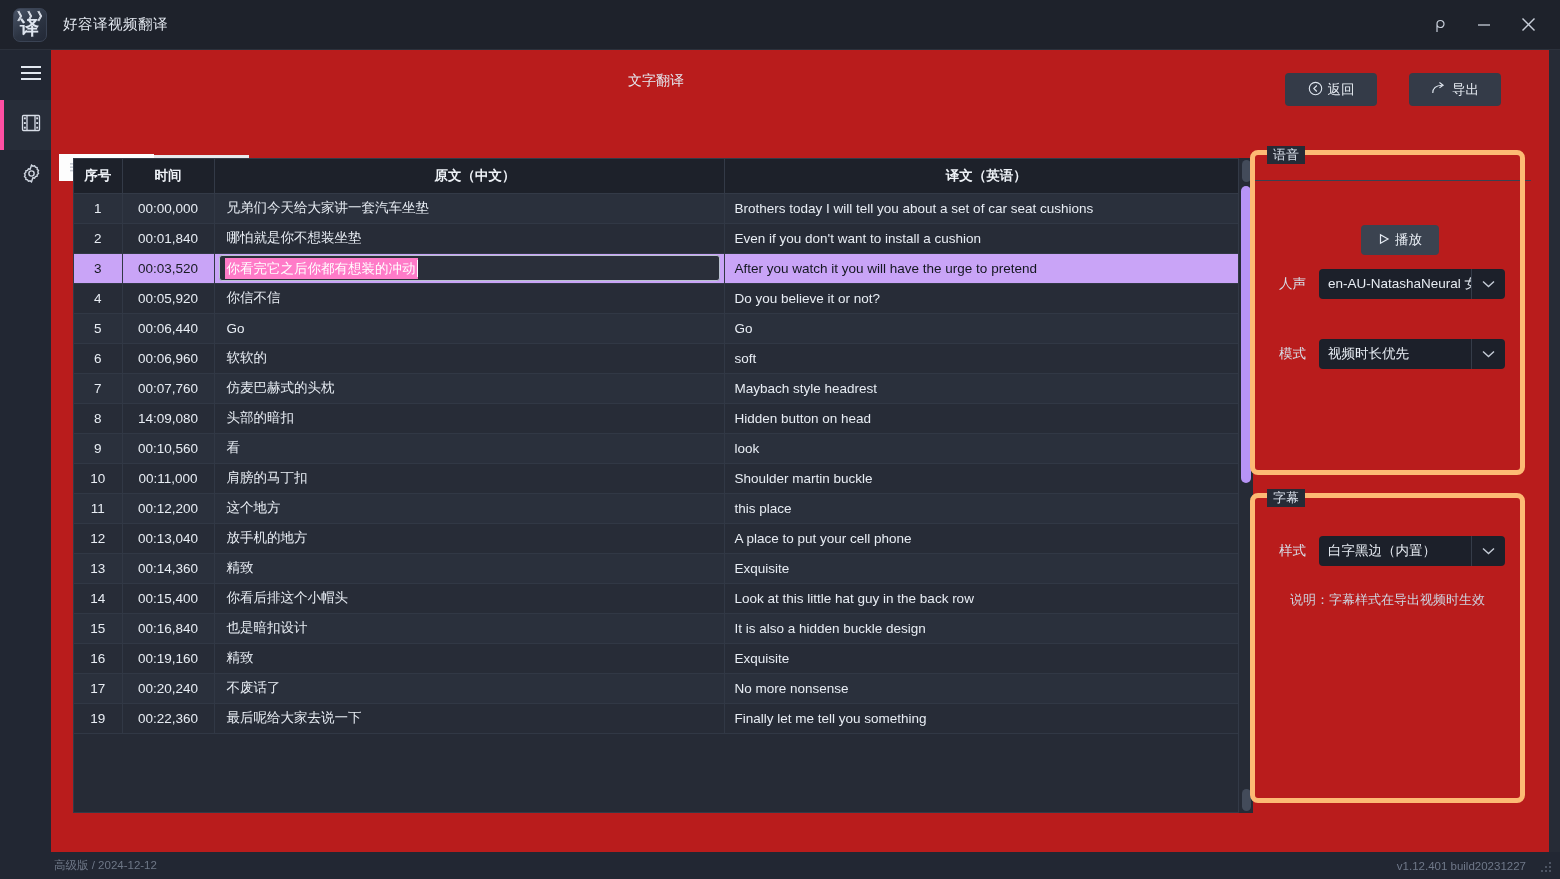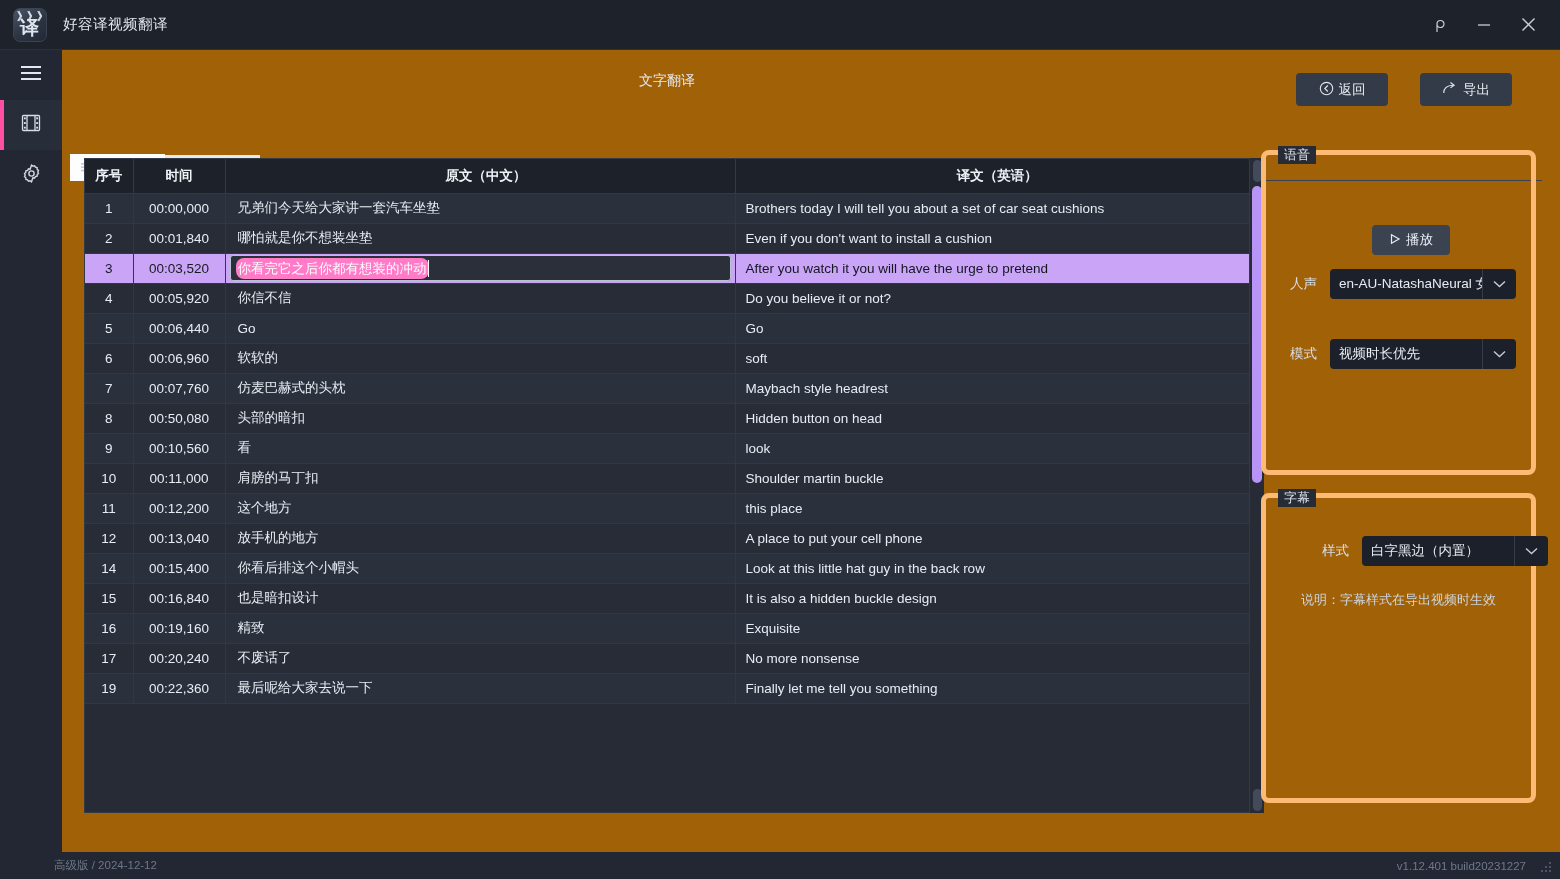--- a/index.html
+++ b/index.html
@@ -58,22 +58,22 @@
     color: #c9d1dd;
   }
   .rail-item.active { background: #272d39; }
   .rail-item.active::before {
     content: ""; position: absolute; left: 0; top: 0; width: 4px; height: 50px;
     background: #ff4fa3;
   }
 
   
   .main {
-    position: absolute; left: 62px; top: 50px; width: 1498px; height: 829px;
-    background: #a16207;
+    position: absolute; left: 51px; top: 50px; width: 1498px; height: 829px;
+    background: #b91c1c;
   }
   .page-title {
     position: absolute; left: 0; top: 22px; width: 1210px; text-align: center;
     color: #e4e9f1; font-size: 14px;
   }
   .hdr-buttons { position: absolute; right: 48px; top: 23px; display: flex; gap: 32px; }
   .hdr-btn {
     min-width: 92px; height: 33px; background: #343b48; border-radius: 4px;
     display: flex; align-items: center; justify-content: center; gap: 5px;
     color: #e6ebf2; font-size: 13.5px; padding: 0 16px;
@@ -123,21 +123,20 @@
   .edit-cell { padding: 0 !important; }
   .edit-box {
     margin: 1px 4px; height: 26px; background: #2a2f3a;
     border: 1px solid #b9c2d0; border-radius: 3px;
     display: flex; align-items: center; padding: 0 6px;
   }
   .edit-sel {
     background: #ff7bc8; color: #ffffff; font-size: 13.5px;
     padding: 1px 1px; line-height: 17px;
     box-shadow: 0 0 0 1px #ff7bc8;
-    border-radius: 7px;
   }
   .caret { display:inline-block; width:1px; height:17px; background:#ffffff; }
 
   
   .vscroll {
     position: absolute; left: 1188px; top: 108px; width: 14px; height: 655px;
     background: #262b36;
   }
   .vscroll .cap-top, .vscroll .cap-bot {
     position: absolute; left: 3px; width: 9px; height: 22px;
@@ -382,21 +381,21 @@
               <td class="c-dst">soft</td>
             </tr>
             <tr class="row">
               <td class="c-idx">7</td>
               <td class="c-time">00:07,760</td>
               <td class="c-src">仿麦巴赫式的头枕</td>
               <td class="c-dst">Maybach style headrest</td>
             </tr>
             <tr class="row">
               <td class="c-idx">8</td>
-              <td class="c-time">00:50,080</td>
+              <td class="c-time">14:09,080</td>
               <td class="c-src">头部的暗扣</td>
               <td class="c-dst">Hidden button on head</td>
             </tr>
             <tr class="row">
               <td class="c-idx">9</td>
               <td class="c-time">00:10,560</td>
               <td class="c-src">看</td>
               <td class="c-dst">look</td>
             </tr>
             <tr class="row">
@@ -409,20 +408,26 @@
               <td class="c-idx">11</td>
               <td class="c-time">00:12,200</td>
               <td class="c-src">这个地方</td>
               <td class="c-dst">this place</td>
             </tr>
             <tr class="row">
               <td class="c-idx">12</td>
               <td class="c-time">00:13,040</td>
               <td class="c-src">放手机的地方</td>
               <td class="c-dst">A place to put your cell phone</td>
+            </tr>
+            <tr class="row">
+              <td class="c-idx">13</td>
+              <td class="c-time">00:14,360</td>
+              <td class="c-src">精致</td>
+              <td class="c-dst">Exquisite</td>
             </tr>
             <tr class="row">
               <td class="c-idx">14</td>
               <td class="c-time">00:15,400</td>
               <td class="c-src">你看后排这个小帽头</td>
               <td class="c-dst">Look at this little hat guy in the back row</td>
             </tr>
             <tr class="row">
               <td class="c-idx">15</td>
               <td class="c-time">00:16,840</td>
@@ -490,21 +495,21 @@
                 <polyline points="1,1.5 6.5,6.5 12,1.5"></polyline>
               </svg>
           </span>
         </div>
       </div>
     </div>
 
     <div class="fieldset" id="sub-panel">
       <div class="legend">字幕</div>
 
-      <div class="field-row" style="left:24px; top:38px;margin-left:32px;">
+      <div class="field-row" style="left:24px; top:38px;">
         <span class="field-label">样式</span>
         <div class="combo">
           <span class="val">白字黑边（内置）</span>
           <span class="arrow">
             <svg width="13" height="8" viewBox="0 0 13 8" fill="none" stroke="#c4cbd6" stroke-width="1.4">
                 <polyline points="1,1.5 6.5,6.5 12,1.5"></polyline>
               </svg>
           </span>
         </div>
       </div>

